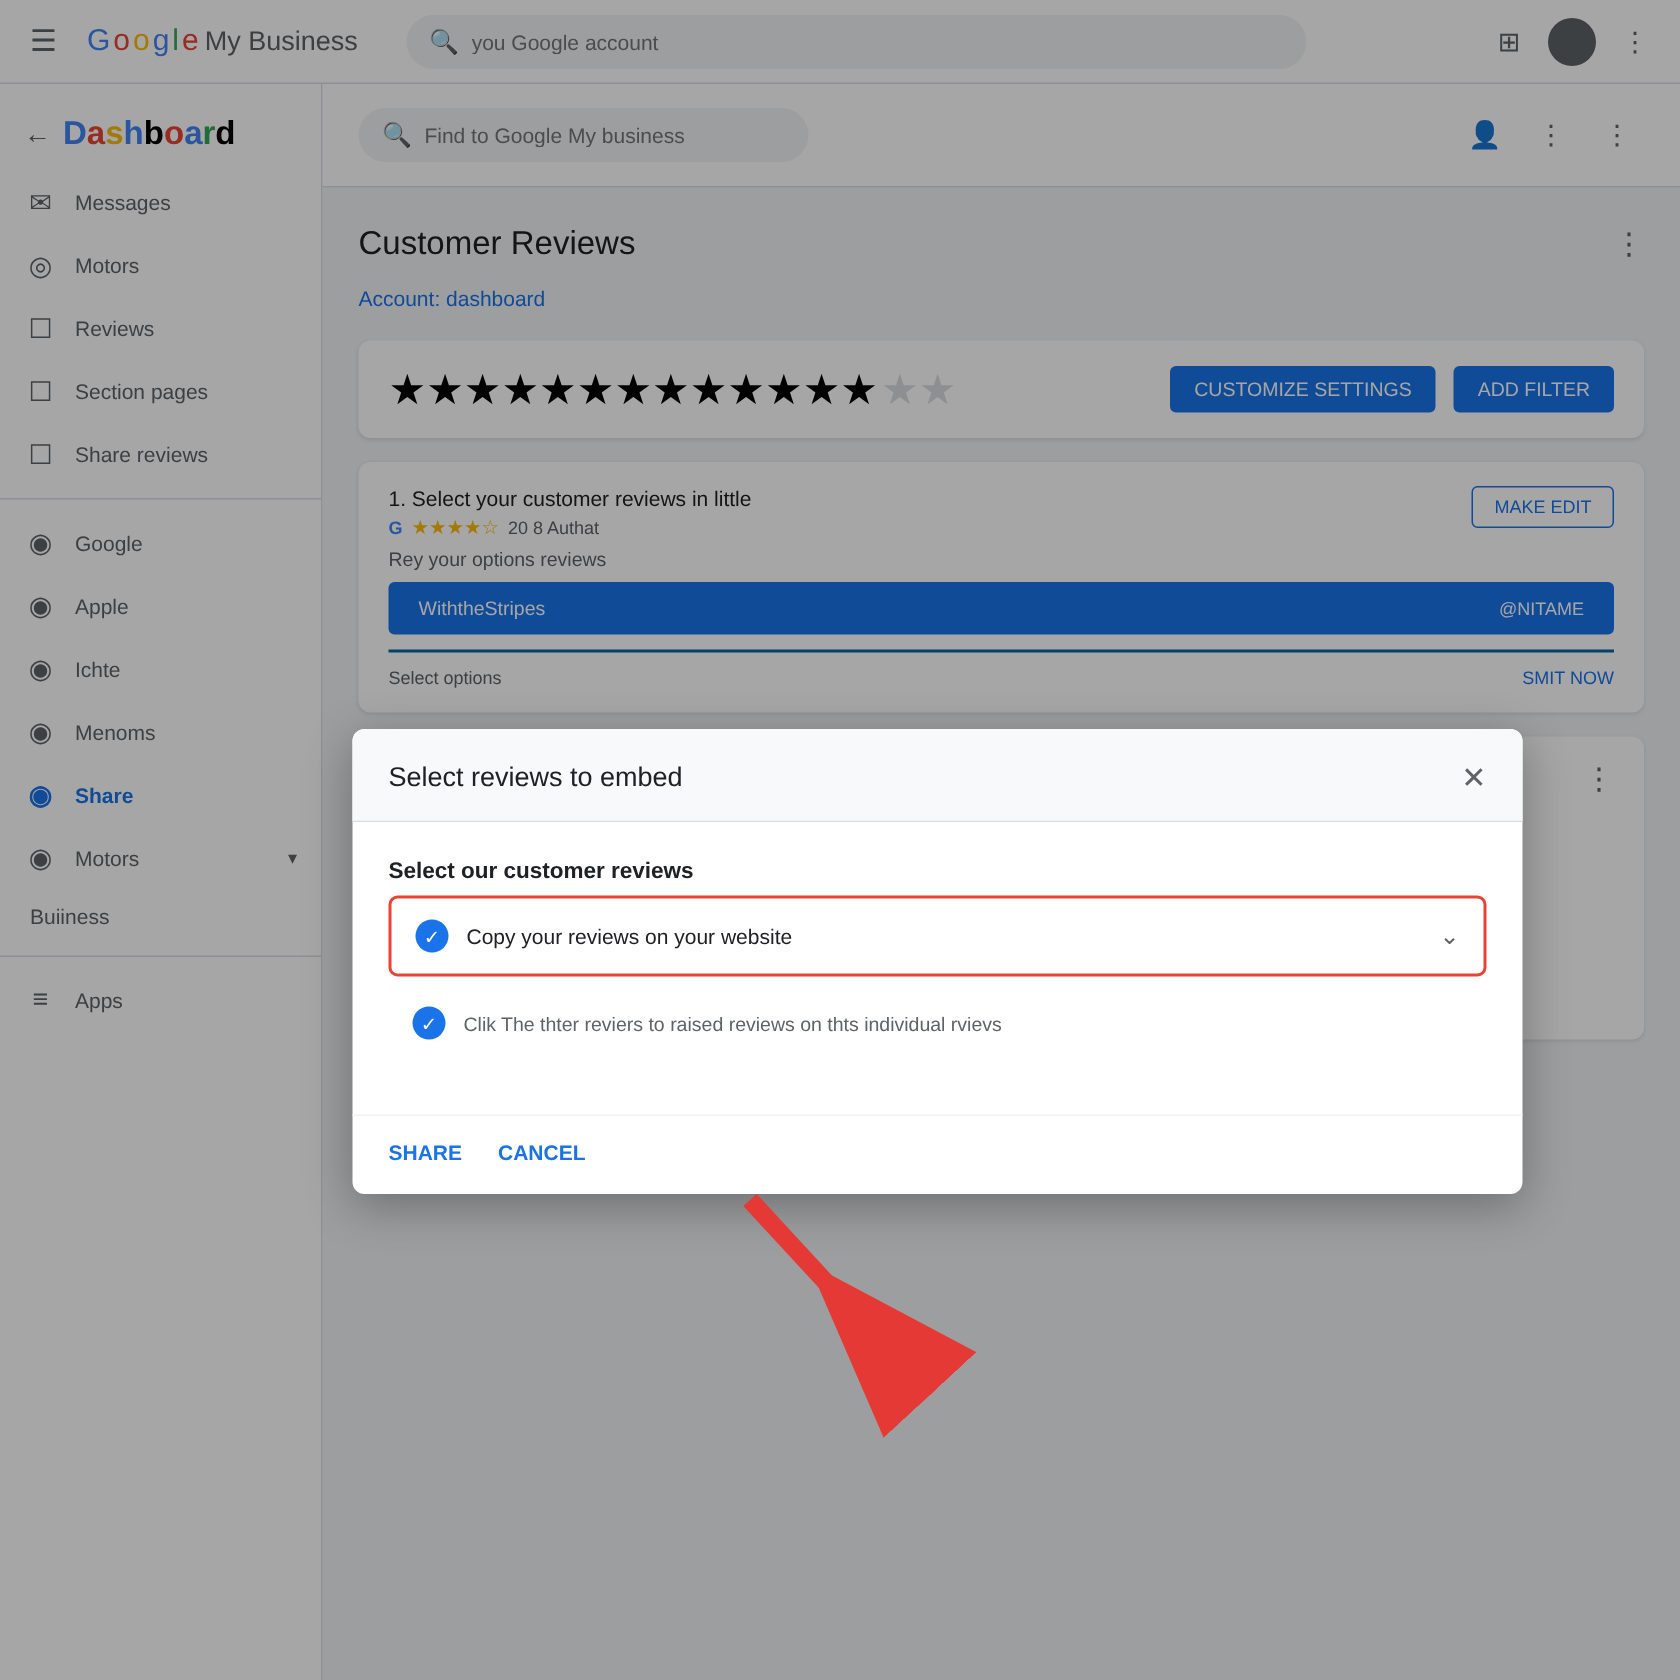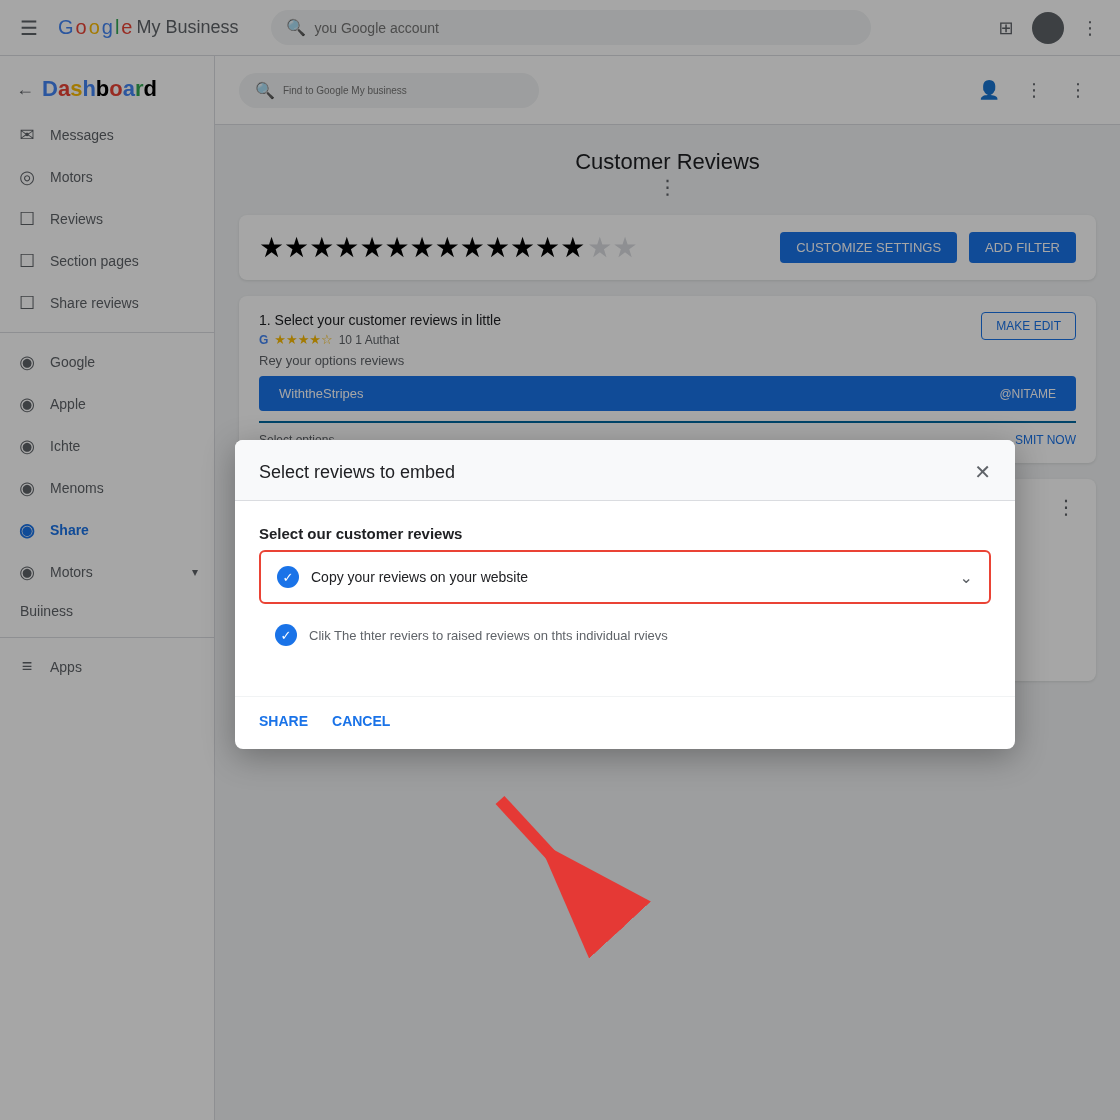--- a/index.html
+++ b/index.html
@@ -67,27 +67,27 @@
 
     
     .content-header {
       display: flex; align-items: center; justify-content: space-between;
       padding: 16px 24px; background: #fff; border-bottom: 1px solid #dadce0;
     }
     .content-search {
       display: flex; align-items: center; gap: 8px;
       background: #f1f3f4; border-radius: 24px; padding: 8px 16px; min-width: 300px;
     }
-    .content-search input { border: none; background: transparent; outline: none; font-size: 10px; }
+    .content-search input { border: none; background: transparent; outline: none; font-size: 14px; }
     .content-header-actions { display: flex; gap: 8px; }
     .content-header-icon { width: 36px; height: 36px; display: flex; align-items: center; justify-content: center; cursor: pointer; color: #5f6368; font-size: 18px; }
 
     
     .reviews-page { padding: 24px; }
-    .reviews-title-row { display: flex; align-items: center; justify-content: space-between; margin-bottom: 16px; flex-direction: column; }
+    .reviews-title-row { display: flex; align-items: flex-end; justify-content: space-between; margin-bottom: 16px; }
     .reviews-title { font-size: 22px; color: #202124; font-weight: 500; }
 
     .account-link { color: #1a73e8; font-size: 14px; margin-bottom: 20px; display: block; }
 
     .rating-row {
       display: flex; align-items: center; justify-content: space-between;
       background: #fff; padding: 16px 20px; border-radius: 8px; margin-bottom: 16px;
       box-shadow: 0 1px 3px rgba(0,0,0,0.1);
     }
     .stars { display: flex; gap: 2px; font-size: 28px; }
@@ -135,21 +135,21 @@
     .review2-link { color: #1a73e8; font-size: 12px; cursor: pointer; }
     .review2-desc { font-size: 12px; color: #5f6368; margin-top: 8px; }
     .review2-more { color: #1a73e8; font-size: 12px; cursor: pointer; }
 
     
     .overlay {
       position: absolute; top: 0; left: 0; right: 0; bottom: 0;
       background: rgba(0,0,0,0.35); z-index: 100;
     }
     .modal {
-      position: absolute; top: 440px; left: 235px; width: 780px;
+      position: absolute; top: 486px; left: 235px; width: 780px;
       background: #fff; border-radius: 8px; z-index: 200;
       box-shadow: 0 8px 32px rgba(0,0,0,0.3);
       padding: 0;
     }
     .modal-header {
       display: flex; align-items: center; justify-content: space-between;
       padding: 20px 24px 16px; background: #f8f9fa; border-radius: 8px 8px 0 0;
       border-bottom: 1px solid #dadce0;
     }
     .modal-title { font-size: 18px; color: #202124; font-weight: 500; }
@@ -297,40 +297,41 @@
       </div>
     </div>
 
     <div class="reviews-page">
 
       <div class="reviews-title-row">
         <h2 class="reviews-title">Customer Reviews</h2>
         <span class="three-dot">⋮</span>
       </div>
 
+      <a class="account-link">Account: dashboard</a>
 
       <div class="rating-row">
         <div class="stars">
           <span>★★★★★★★★★★★★★</span>
             <span style="color:#dadce0;">★★</span>
         </div>
         <div class="rating-buttons">
           <button class="btn-blue">CUSTOMIZE SETTINGS</button>
           <button class="btn-blue">ADD FILTER</button>
         </div>
       </div>
 
       <div class="review-card">
         <div class="review-header">
           <div>
             <div class="review-step">1. Select your customer reviews in little</div>
             <div class="review-source">
               <span class="g-logo">G</span>
               <span class="review-stars-small">★★★★☆</span>
-              <span class="review-author">10 1 Authat</span>
+              <span class="review-author">20 8 Authat</span>
             </div>
             <div class="review-text">Rey your options reviews</div>
           </div>
           <button class="btn-outline">MAKE EDIT</button>
         </div>
 
         <div class="blue-bar">
           <span>WiththeStripes</span>
           <span class="activate-link">@NITAME</span>
         </div>

